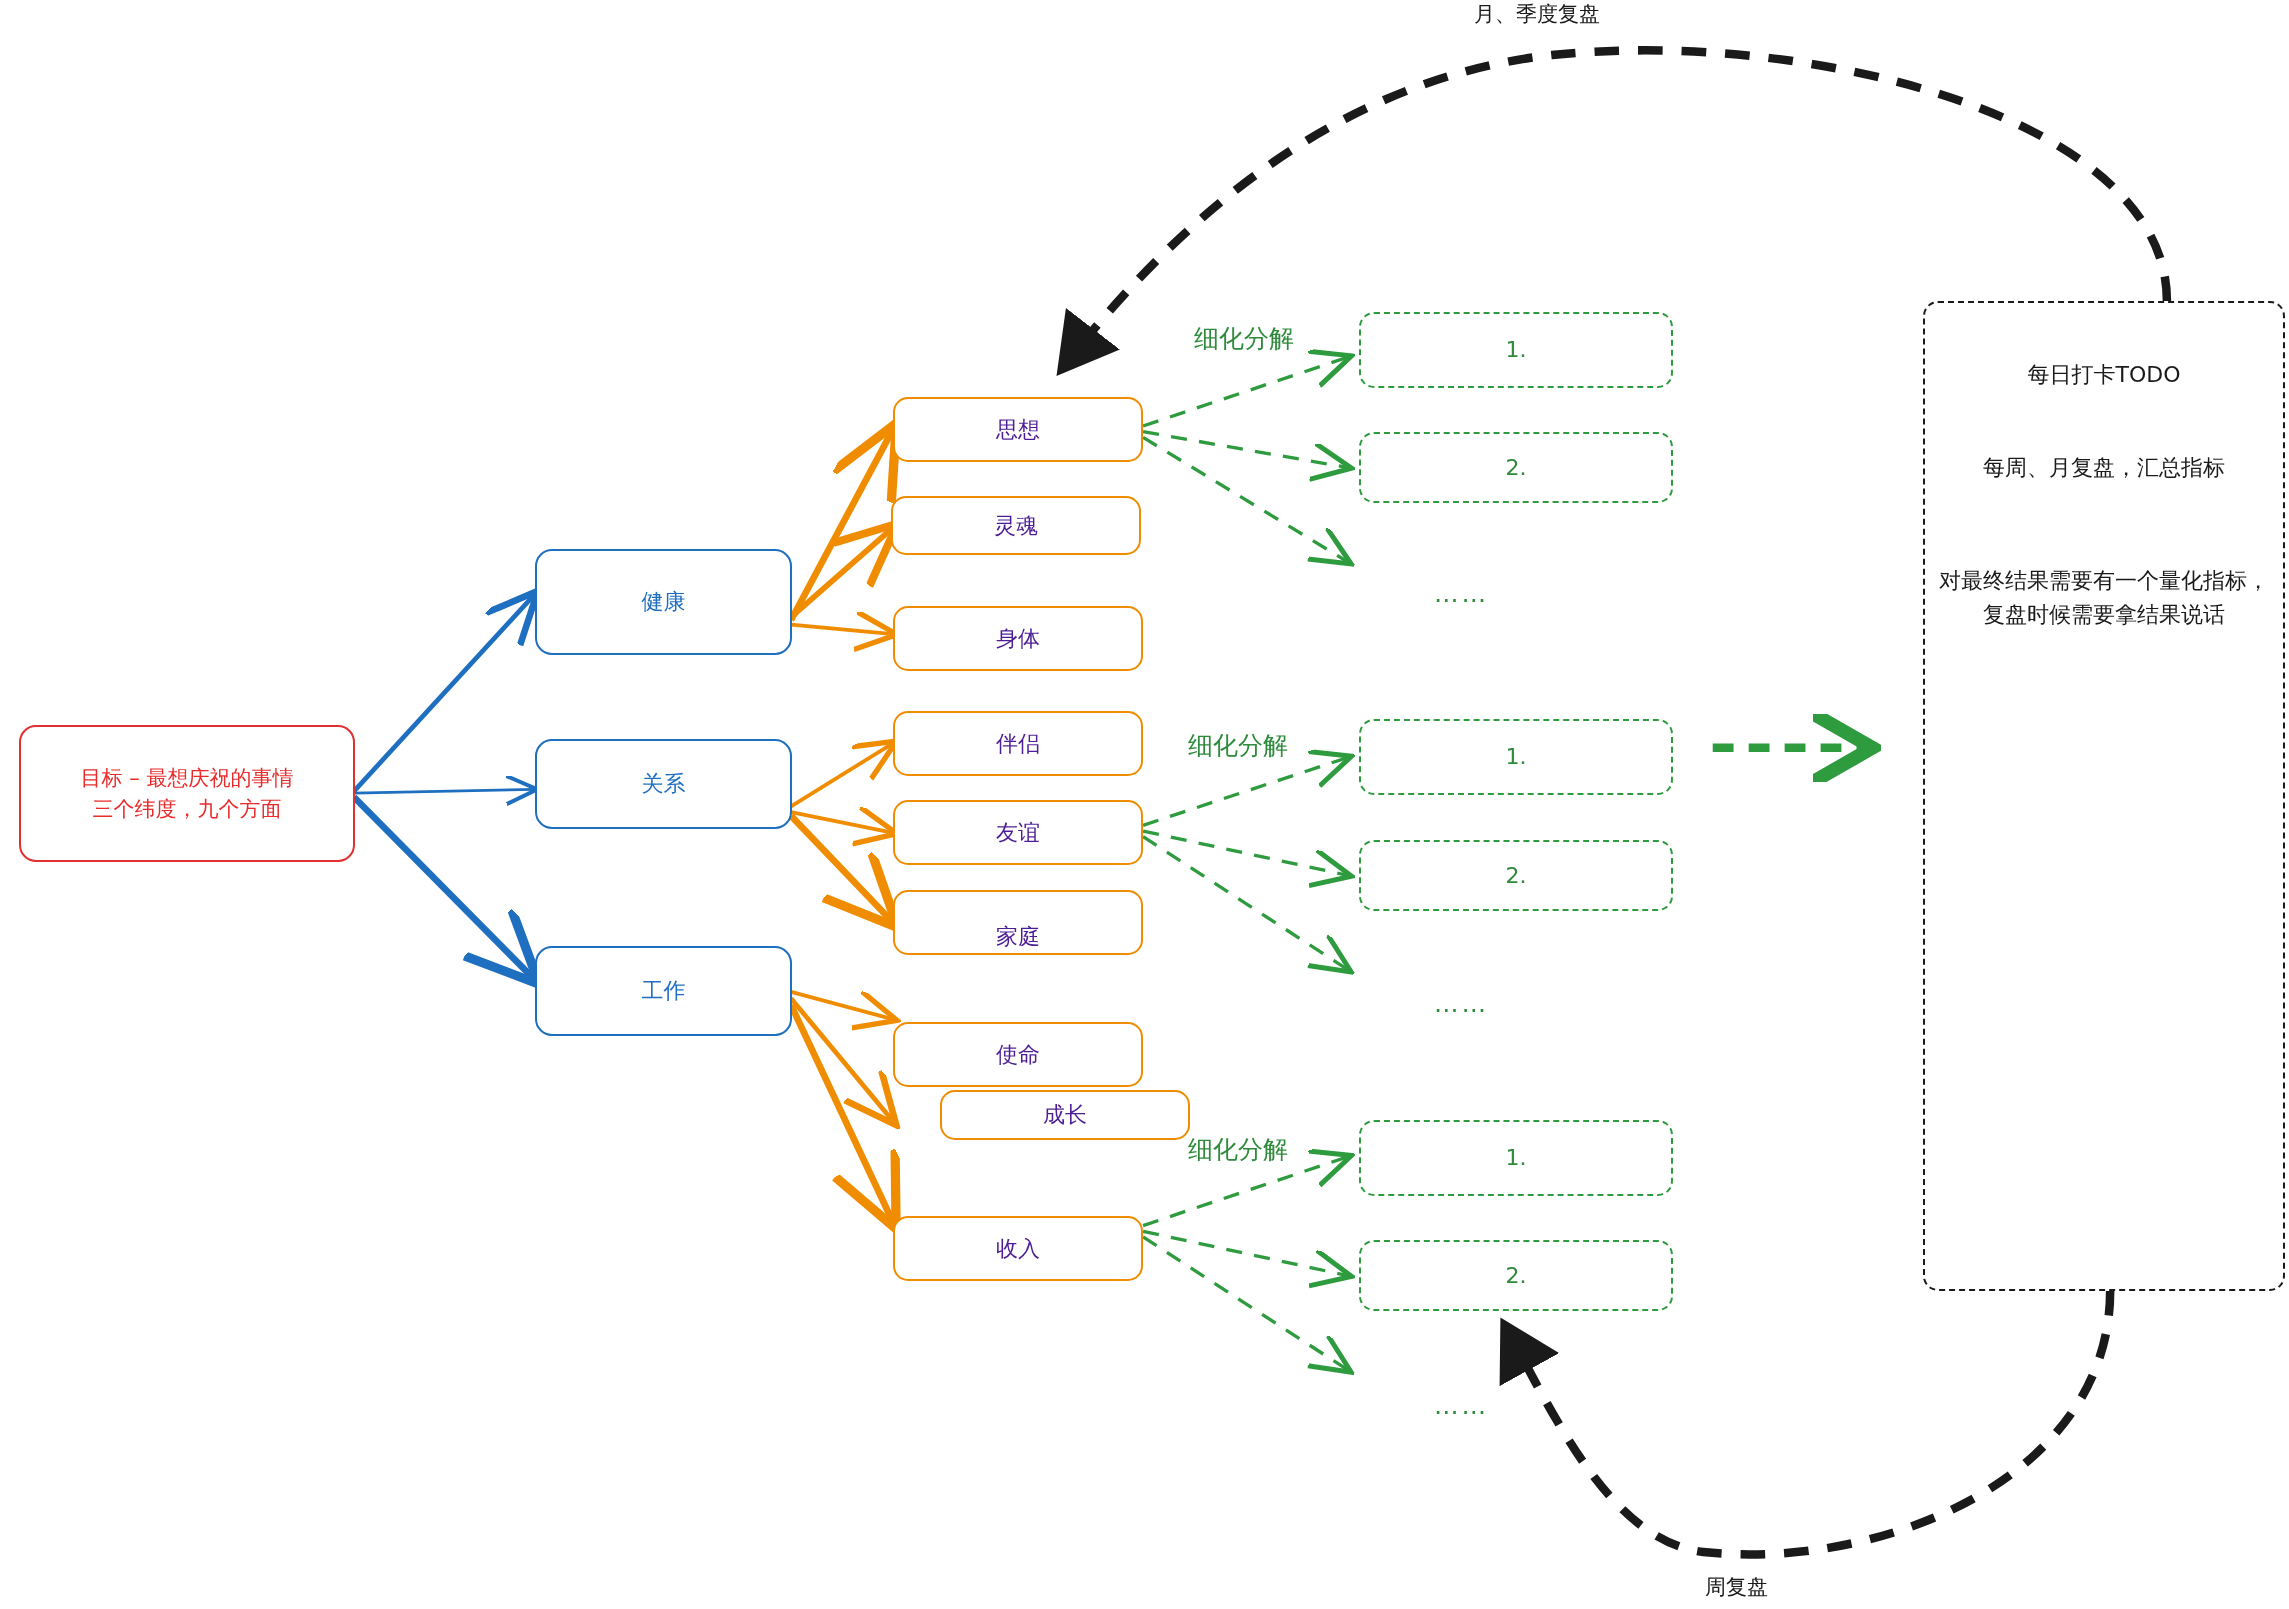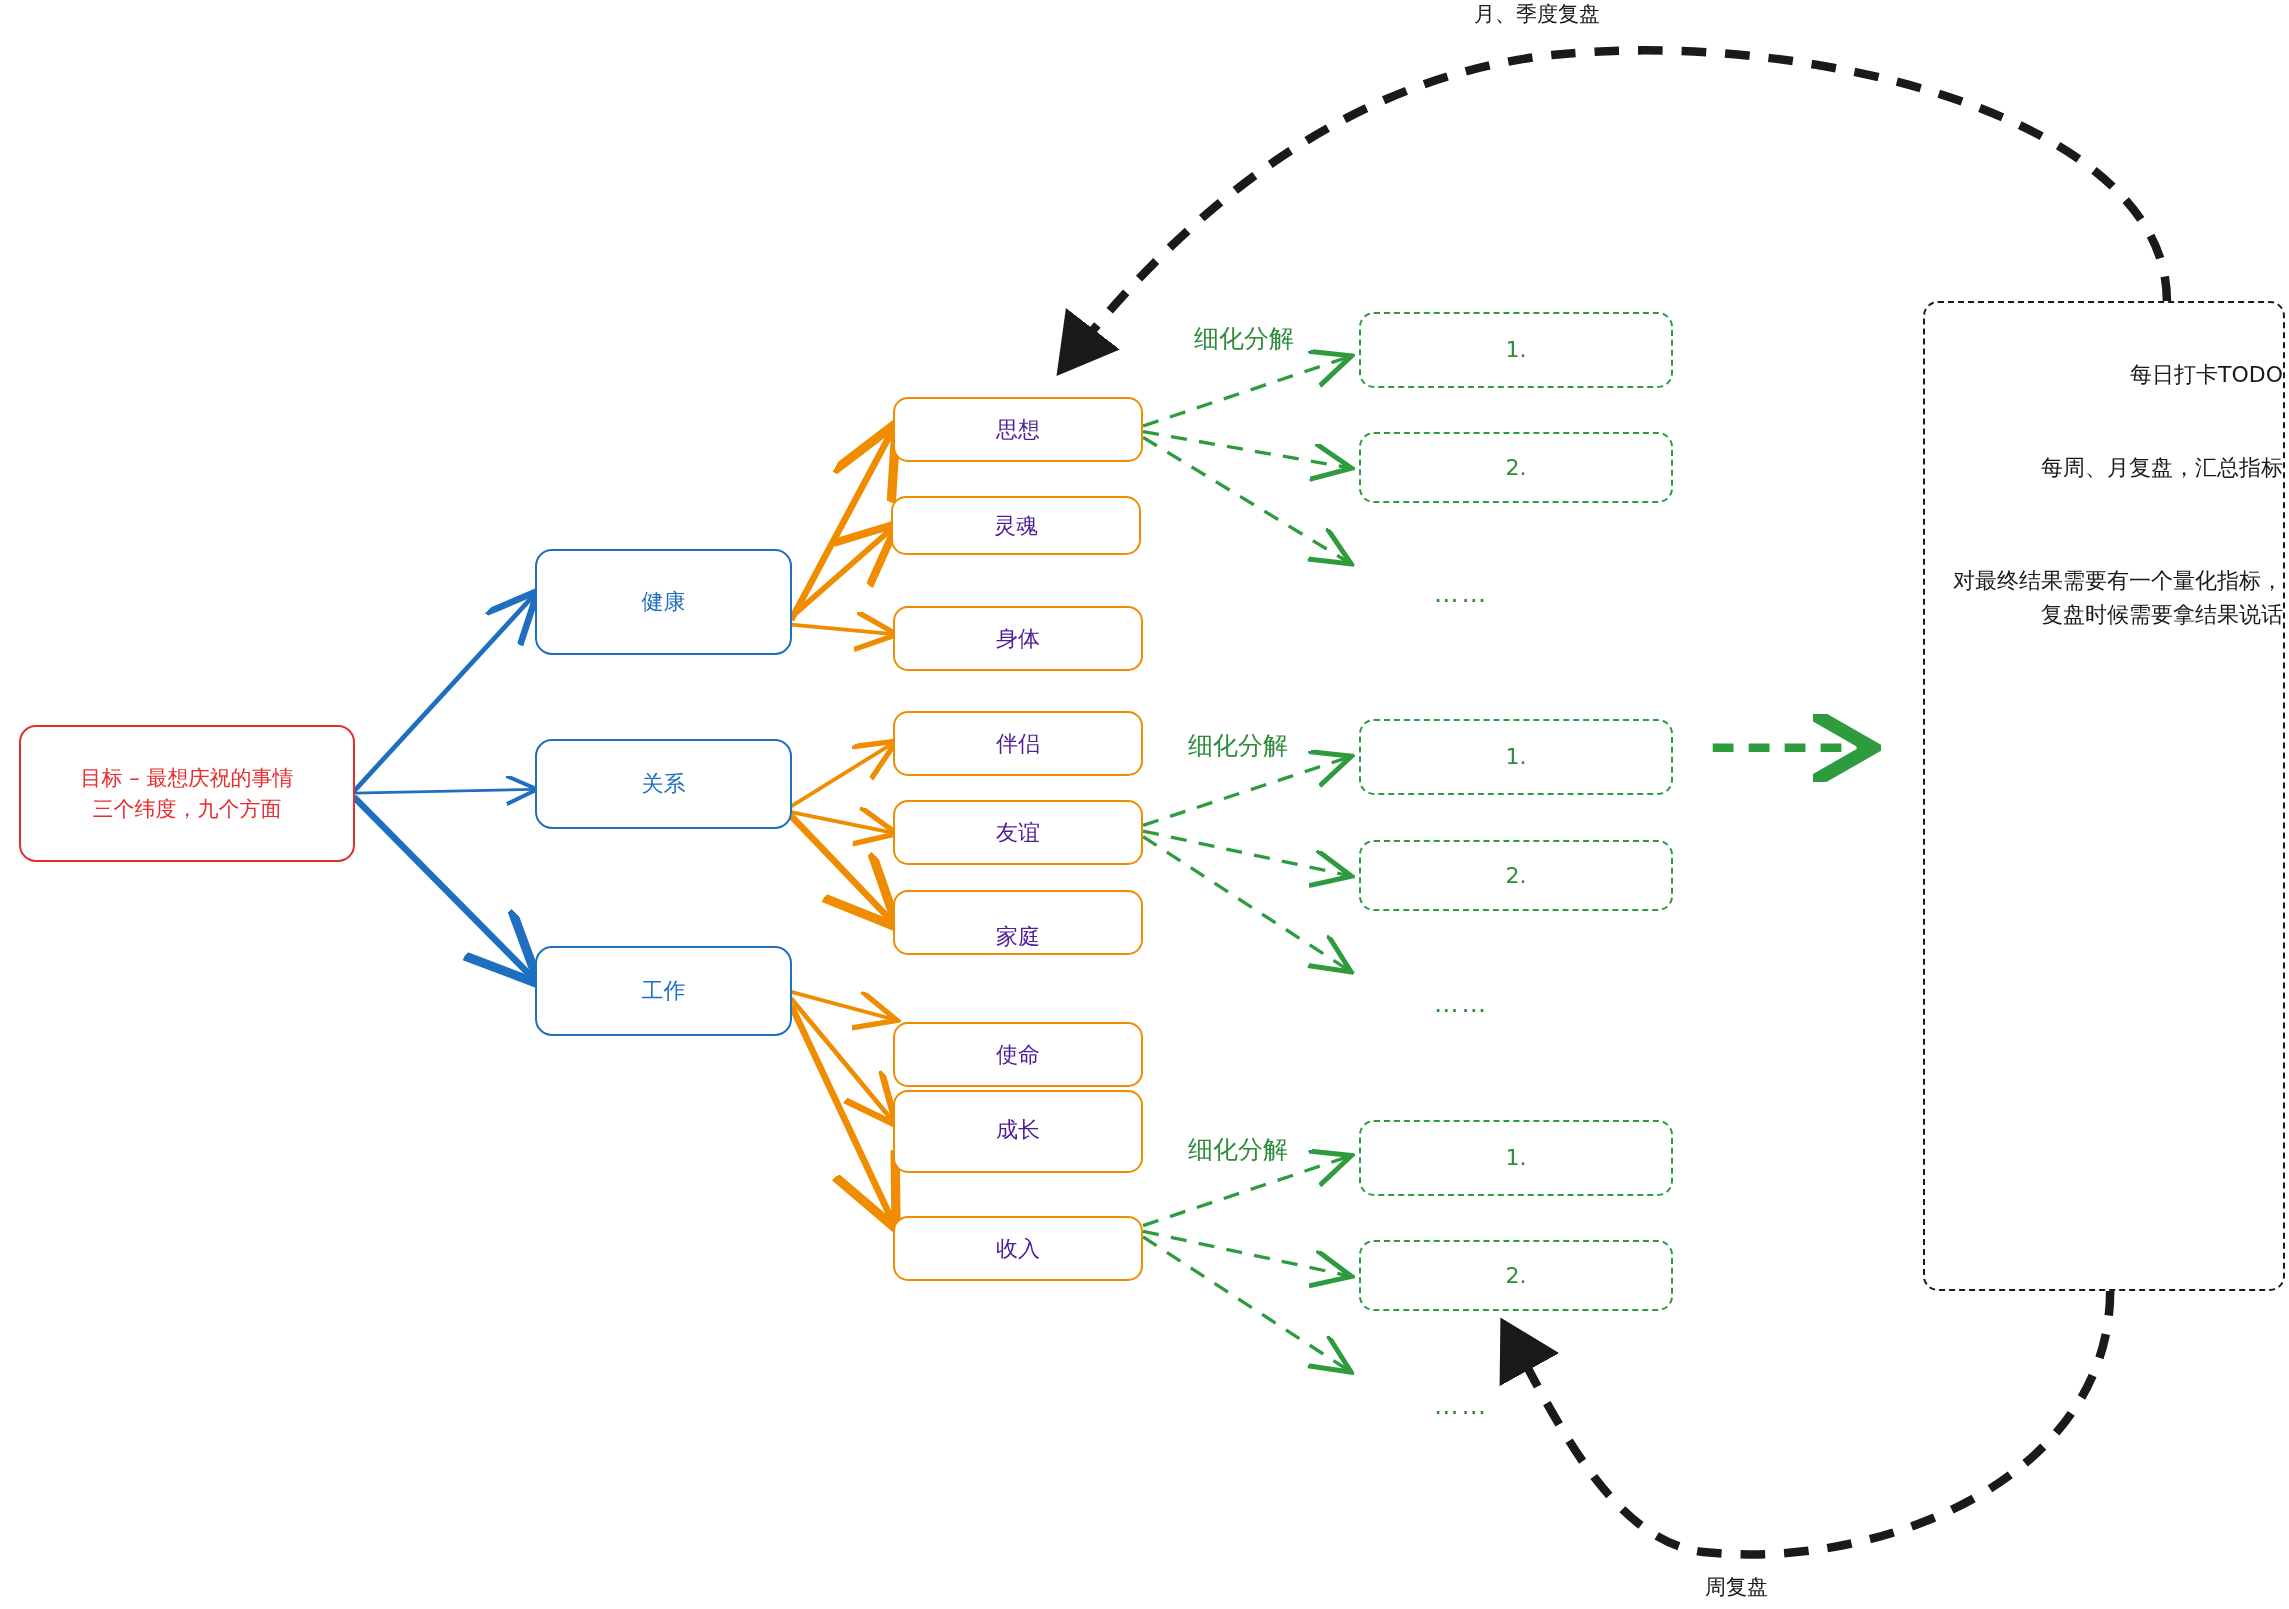--- a/index.html
+++ b/index.html
@@ -27,21 +27,21 @@
   }
   .node-green{
     border:2.8px dashed #2e9b3f;border-radius:15px;color:#2e8b3b;font-size:22px;
     justify-content:center;
   }
   .node-panel{
     border:2.8px dashed #1a1a1a;border-radius:15px;color:#1a1a1a;
     align-items:flex-start;justify-content:center;
   }
   .panel-inner{
-    width:100%;display:flex;flex-direction:column;align-items:flex-end;
+    width:100%;display:flex;flex-direction:column;align-items:center;
     padding-top:55px;gap:0;
   }
   .panel-line{font-size:22px;text-align:center;line-height:1.55;}
   .panel-gap-1{height:59px;}
   .panel-gap-2{height:79px;}
 
   .ellipsis{
     position:absolute;color:#2e8b3b;font-size:24.6px;letter-spacing:2.8px;
     white-space:nowrap;
   }
@@ -162,21 +162,21 @@
   <div class="node node-orange" style="left:893px;top:800px;width:250px;height:65px;">
     <span>友谊</span>
   </div>
   <div class="node node-orange" style="left:893px;top:890px;width:250px;height:65px;align-items:flex-end;">
     <span>家庭</span>
   </div>
 
   <div class="node node-orange" style="left:893px;top:1022px;width:250px;height:65px;">
     <span>使命</span>
   </div>
-  <div class="node node-orange" style="left:893px;top:1090px;width:250px;height:83px;font-family:Liberation Mono, monospace;">
+  <div class="node node-orange" style="left:940px;top:1090px;width:250px;height:50px;">
     <span>成长</span>
   </div>
   <div class="node node-orange" style="left:893px;top:1194px;width:250px;height:65px;margin-top:22px;">
     <span>收入</span>
   </div>
 
   <div class="edge-label" style="left:1194px;top:322px;">细化分解</div>
   <div class="edge-label" style="left:1188px;top:729px;">细化分解</div>
   <div class="edge-label" style="left:1188px;top:1133px;">细化分解</div>
 

